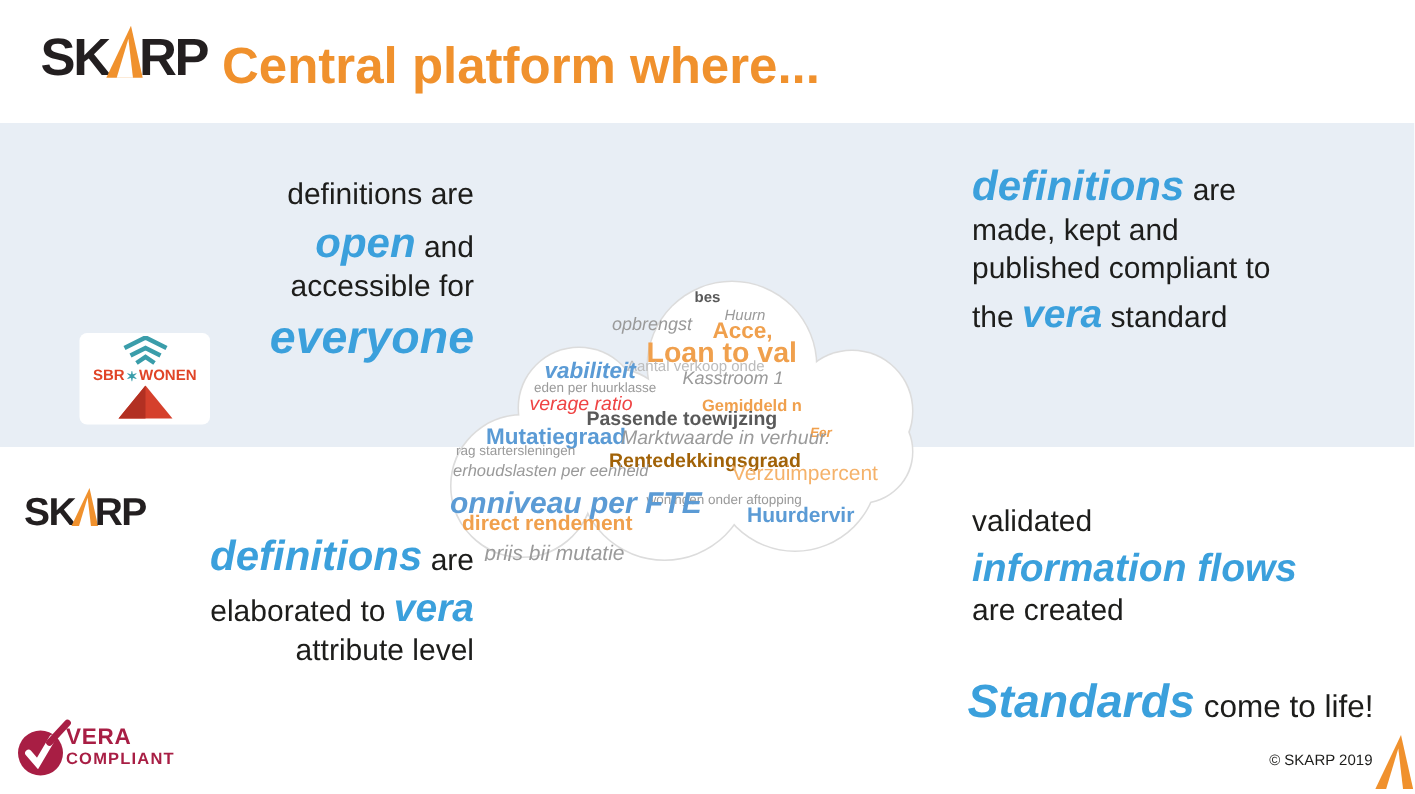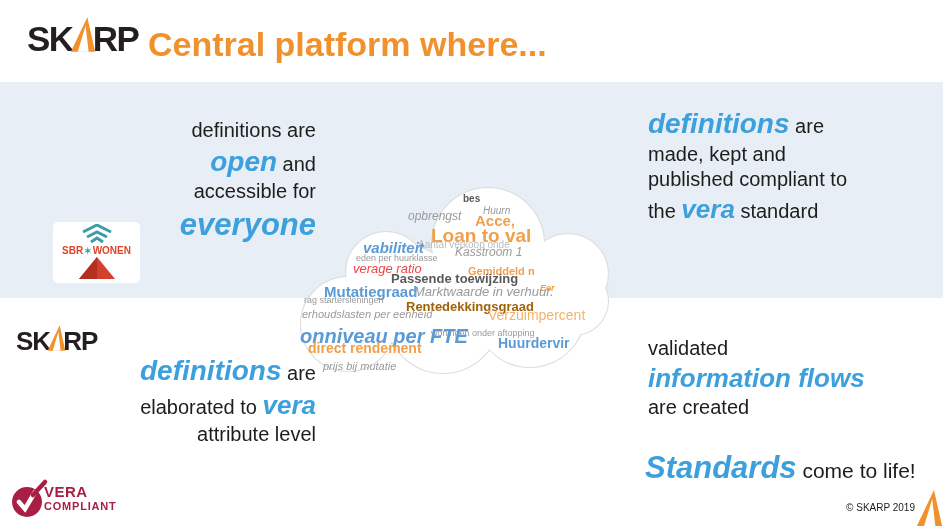--- a/index.html
+++ b/index.html
@@ -99,21 +99,21 @@
     <span class="cw" style="left: 26px; top: 98px; font-size: 15px; color: rgb(91, 155, 213); font-weight: bold;">Mutatiegraad</span>
     <span class="cw" style="left: 116px; top: 99px; font-size: 13px; color: rgb(154, 154, 154); font-style: italic;">Marktwaarde in verhuur.</span>
     <span class="cw" style="left: 6px; top: 110px; font-size: 9px; color: rgb(154, 154, 154);">rag startersleningen</span>
     <span class="cw" style="left: 108px; top: 114px; font-size: 13px; color: #a16207; font-weight: bold;">Rentedekkingsgraad</span>
     <span class="cw" style="left: 4px; top: 123px; font-size: 11px; color: rgb(154, 154, 154); font-style: italic;">erhoudslasten per eenheid</span>
     <span class="cw" style="left: 190px; top: 122px; font-size: 14px; color: rgb(245, 178, 106);">Verzuimpercent</span>
     <span class="cw" style="left: 133px; top: 143px; font-size: 9px; color: rgb(154, 154, 154);">woningen onder aftopping</span>
     <span class="cw" style="left: 2px; top: 140px; font-size: 20px; color: rgb(91, 155, 213); font-weight: bold; font-style: italic;">onniveau per FTE</span>
     <span class="cw" style="left: 10px; top: 155px; font-size: 14px; color: rgb(240, 160, 77); font-weight: bold;">direct rendement</span>
     <span class="cw" style="left: 200px; top: 150px; font-size: 14px; color: rgb(91, 155, 213); font-weight: bold;">Huurdervir</span>
-    <span class="cw" style="left: 25px; top: 175px; font-size: 11px; color: rgb(154, 154, 154); font-style: italic;">prijs bij mutatie</span>
+    <span class="cw" style="left: 25px; top: 175px; font-size: 14px; color: rgb(154, 154, 154); font-style: italic;">prijs bij mutatie</span>
     <span class="cw" style="left: 136px; top: 174px; font-size: 10px; color: rgb(89, 89, 89); font-weight: bold; margin-top: 39px;">Verwachte rentevoet</span>
   </div>
 
 <div class="tb tb-open">
     <div class="tl"><span class="seg-p">definitions are</span></div>
     <div class="tl"><span class="seg-a" style="font-size: 28px;">open</span><span class="seg-p"> and</span></div>
     <div class="tl"><span class="seg-p">accessible for</span></div>
     <div class="tl"><span class="seg-a" style="font-size: 31px;">everyone</span></div>
   </div>
 <div class="tb tb-made">

